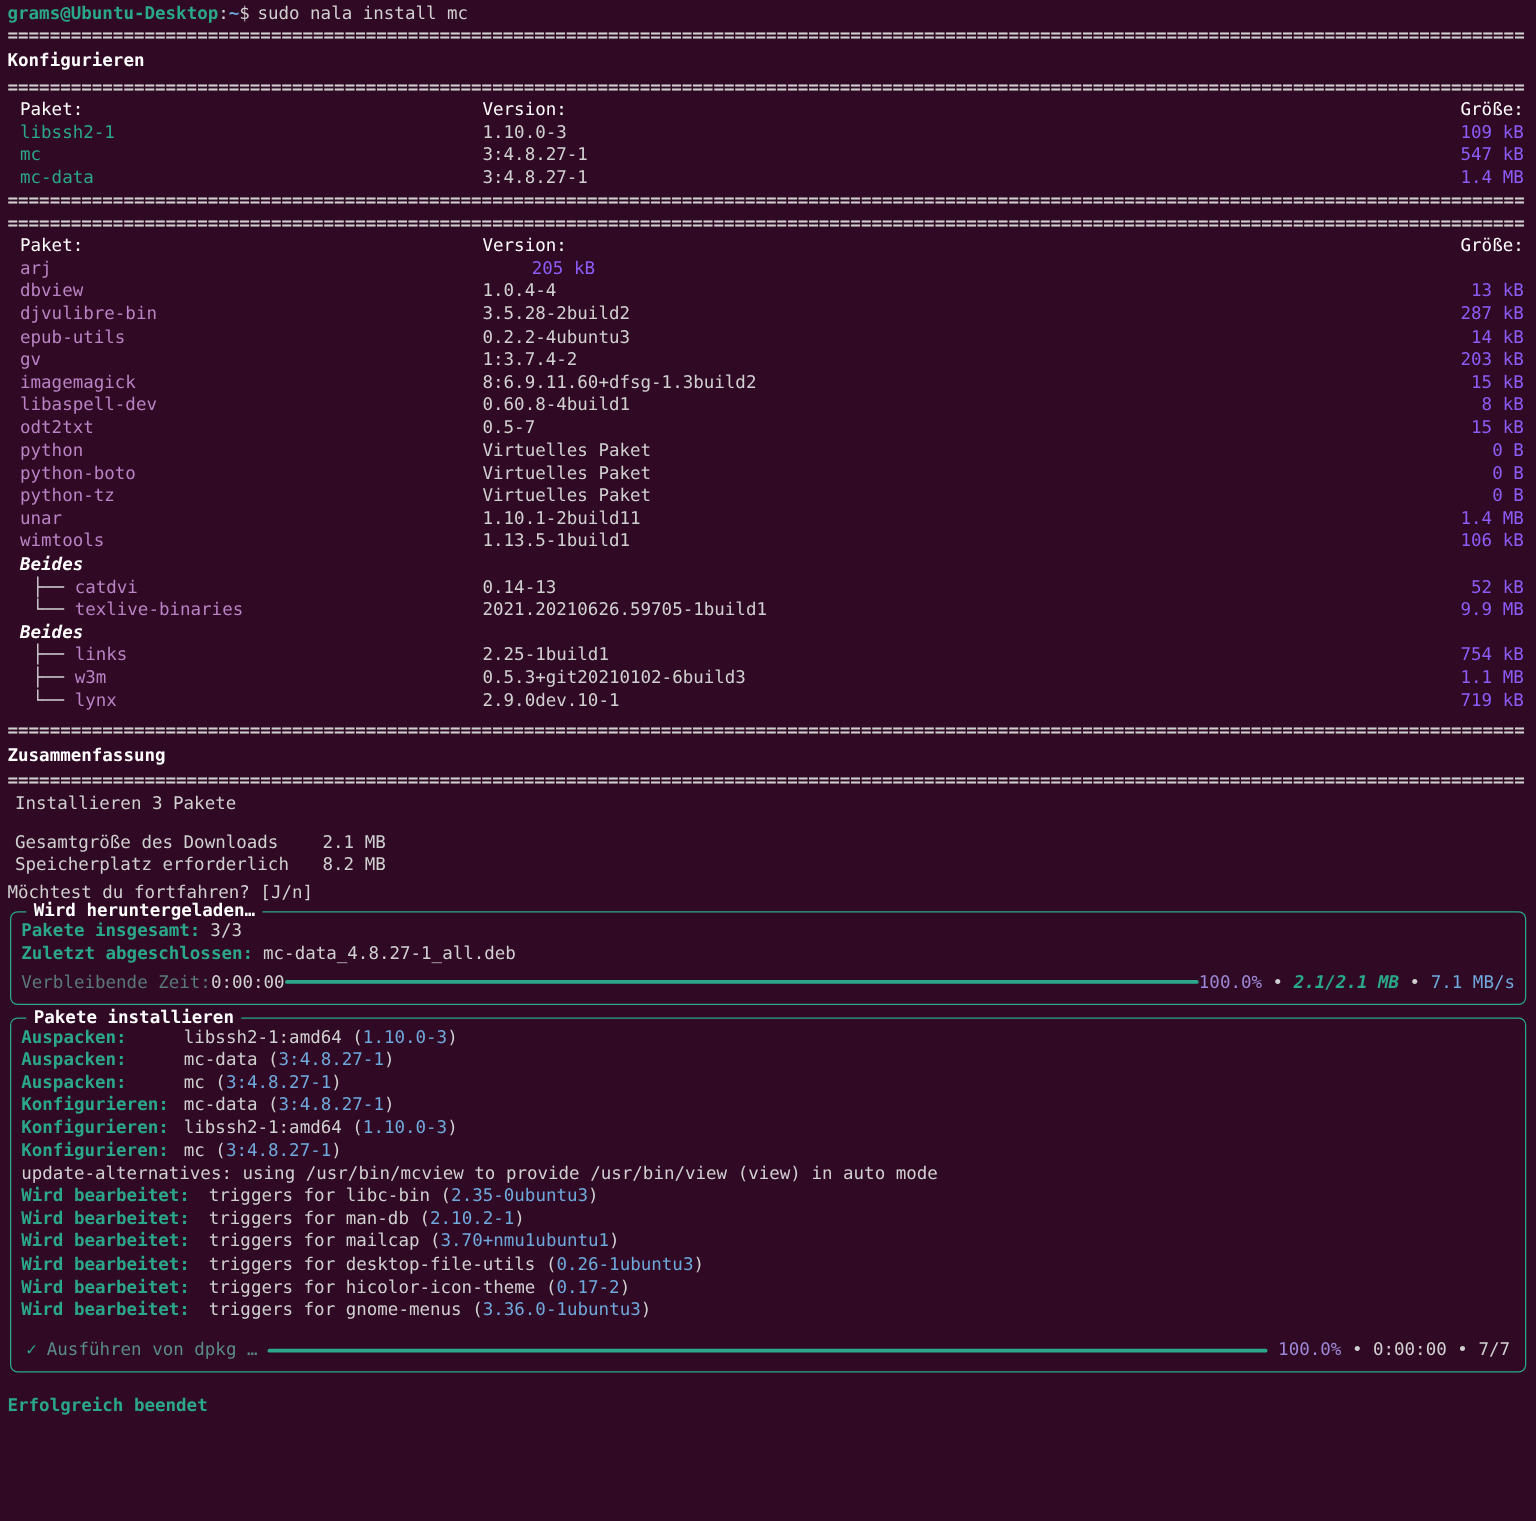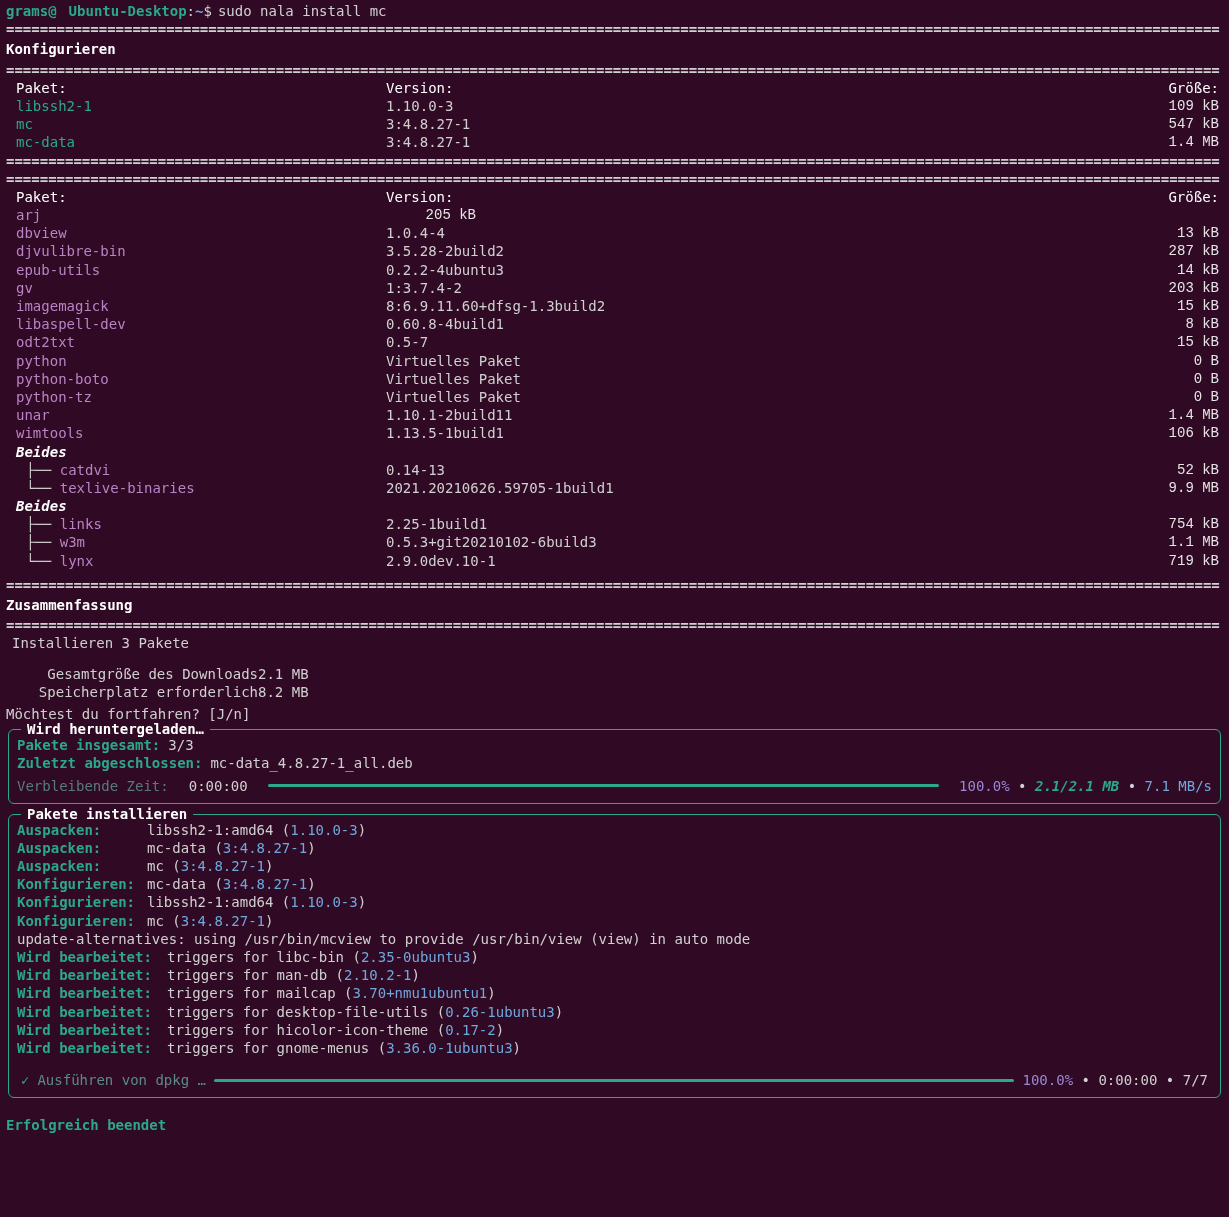--- a/index.html
+++ b/index.html
@@ -8,44 +8,44 @@
     font-family: "DejaVu Sans Mono", "Menlo", "Consolas", monospace;
     font-size: 14px;
     line-height: 1.3;
     margin: 0;
     padding: 0;
     width: 1229px;
   }
   .term { padding: 2px 6px 10px 6px; }
   .row { display: flex; }
   .prompt .user { color: #2aa889; font-weight: bold; }
-  .prompt .host { color: #2aa889; font-weight: bold; padding-left: 12px; }
+  .prompt .host { color: #2aa889; font-weight: bold; }
   .prompt .colon { color: #d0d0d0; }
   .prompt .path { color: #6fa8dc; font-weight: bold; }
   .prompt .dollar { color: #d0d0d0; }
   .cmd { color: #d0d0d0; margin-left: 6px; }
   .rule {
     color: #d0d0d0;
     white-space: pre;
     overflow: hidden;
     font-weight: bold;
   }
   .section-title { color: #ffffff; font-weight: bold; padding: 2px 0; }
   .hdr { display: flex; font-weight: normal; color: #ffffff; }
   .col-pkg { flex: 0 0 370px; padding-left: 10px; }
   .col-ver { flex: 1 1 auto; }
   .col-size { flex: 0 0 90px; text-align: right; padding-right: 4px; }
   .pkg-row { display: flex; }
   .pkg-name { color: #2aa889; }
   .sugg-name { color: #b983c5; }
   .ver { color: #d0d0d0; }
-  .size { color: #e5e5e5; font-family: Liberation Mono, monospace; }
+  .size { color: #8b5cf6; }
   .beides { color: #ffffff; font-weight: bold; padding-left: 10px; font-style: italic; }
   .summary-line { color: #d0d0d0; padding-left: 6px; }
-  .summary-kv { display: flex; padding-left: 6px; text-align: right; }
+  .summary-kv { display: flex; padding-left: 6px; }
   .summary-kv .k { width: 246px; }
   .summary-kv .v { }
   .confirm { color: #d0d0d0; padding: 4px 0 4px 0; }
   .panel {
     border: 1px solid #2aa889;
     border-radius: 6px;
     margin: 2px 2px 10px 2px;
     padding: 6px 8px 8px 8px;
     position: relative;
   }
@@ -54,21 +54,21 @@
     top: -10px;
     left: 12px;
     background: #300A24;
     padding: 0 6px;
     color: #ffffff;
     font-weight: bold;
   }
   .kv { display: flex; }
   .kv .k { color: #2aa889; font-weight: bold; }
   .kv .v { margin-left: 8px; color: #d0d0d0; }
-  .bar-row { display: flex; align-items: center; gap: 20px; margin-top: 4px; }
+  .bar-row { display: flex; align-items: center; gap: 0; margin-top: 4px; }
   .bar-label { color: #5a7a7a; }
   .bar-track {
     flex: 1 1 auto;
     height: 3px;
     background: #2aa889;
     position: relative;
     border-radius: 2px;
   }
   .bar-stats { white-space: nowrap; }
   .pct { color: #9b87d6; }

